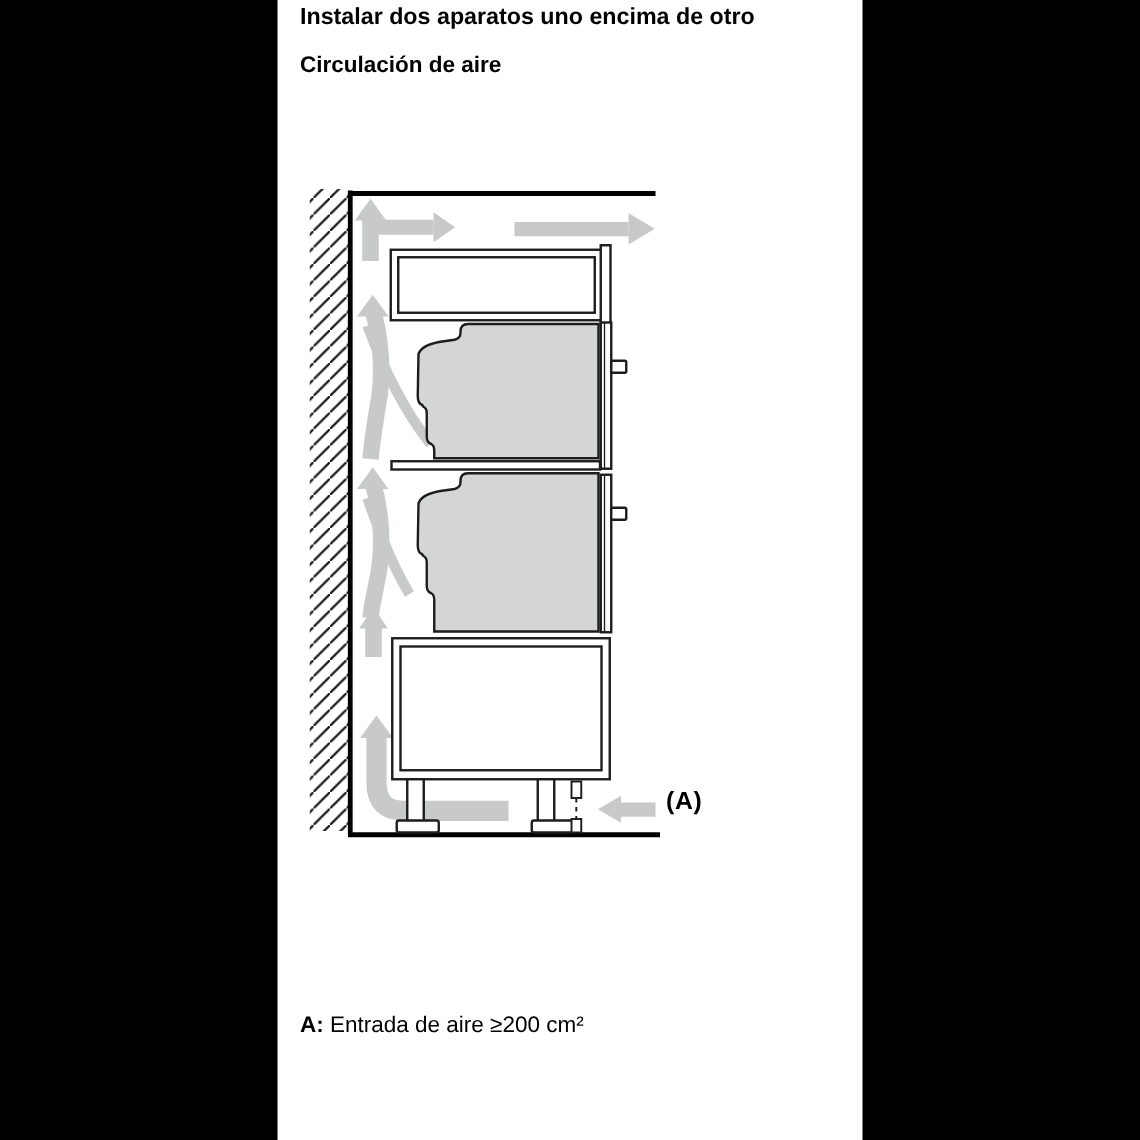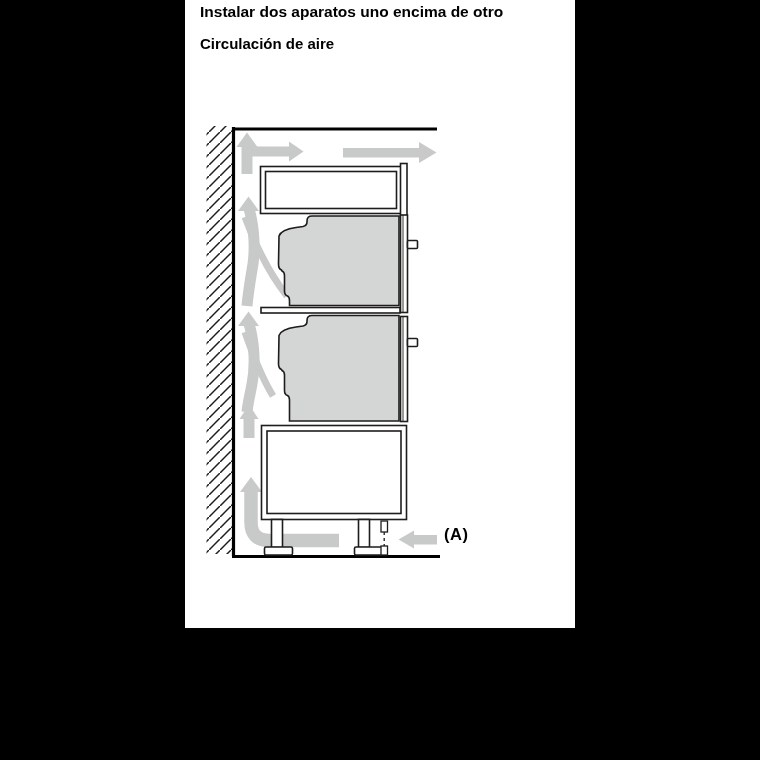--- a/index.html
+++ b/index.html
@@ -2,21 +2,21 @@
 <html><head>
 <meta charset="utf-8">
 <style>
   html,body{margin:0;padding:0;}
   body{
     width:760px;height:760px;position:relative;overflow:hidden;
     background:#000;
     font-family:"Liberation Sans","DejaVu Sans",sans-serif;
   }
   .page{
-    position:absolute;left:185px;top:0;width:390px;height:628px;
+    position:absolute;left:185px;top:0;width:390px;height:760px;
     background:#fff;
   }
   .h1{
     position:absolute;left:15px;top:2px;
     font-size:15.5px;font-weight:bold;color:#000;line-height:20px;white-space:nowrap;
   }
   .h2{
     position:absolute;left:15px;top:34px;
     font-size:15px;font-weight:bold;color:#000;line-height:20px;white-space:nowrap;
   }
@@ -131,14 +131,15 @@
       <g stroke-width="1.3">
         <rect x="381" y="521" width="6.5" height="11" fill="#ffffff"></rect>
         <line x1="384.2" y1="532" x2="384.2" y2="546" stroke-dasharray="3,3"></line>
         <rect x="381" y="546" width="6.5" height="9" fill="#ffffff"></rect>
       </g>
     </g>
   </svg>
 
   <div class="label-a">(A)</div>
 
+  <p class="caption"><span class="term">A:</span><span> Entrada de aire ≥200 cm²</span></p>
 
 </div>
 
 </body></html>

